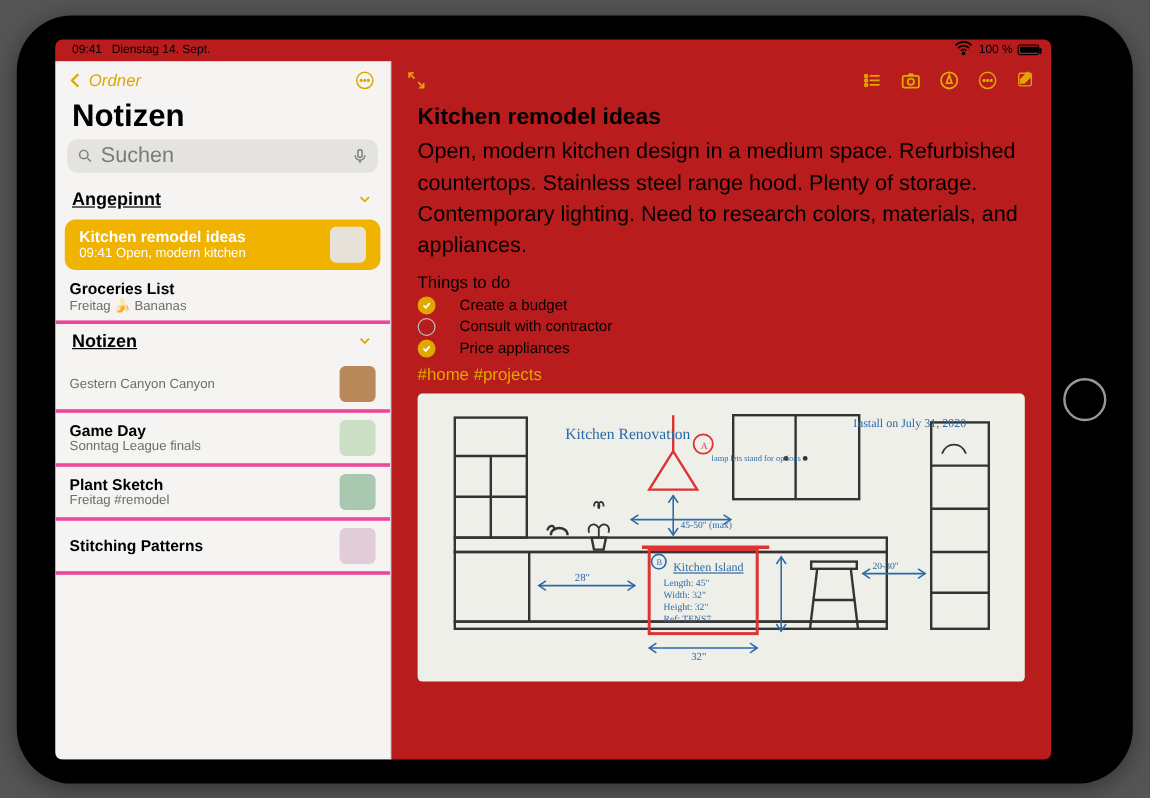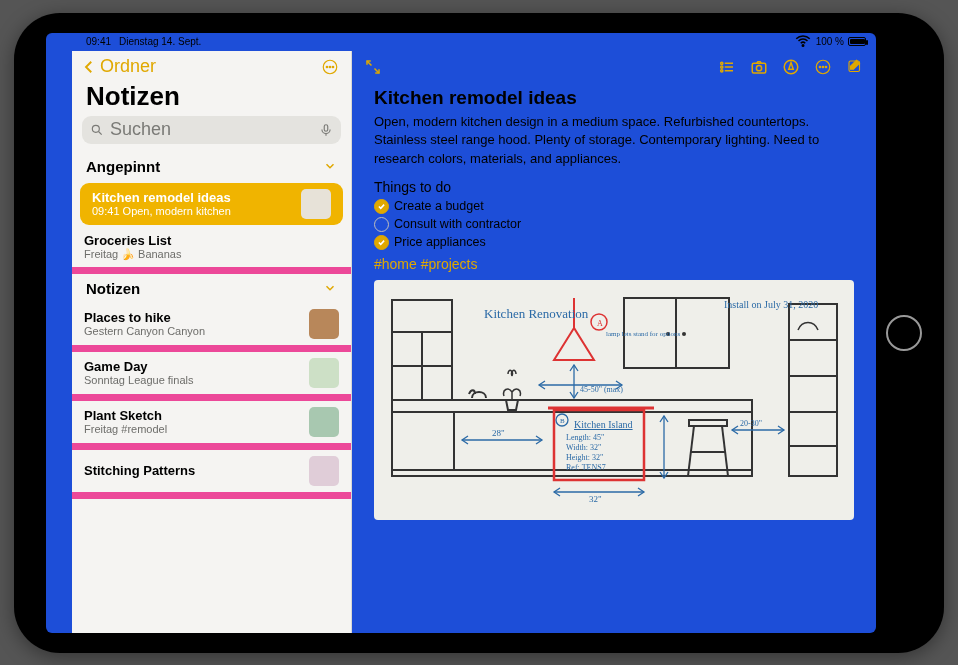--- a/index.html
+++ b/index.html
@@ -17,62 +17,62 @@
     background:#000; border-radius:46px;
     padding:20px 68px 20px 32px;
     position:relative;
     box-shadow:0 4px 20px rgba(0,0,0,.4);
   }
   .home-btn {
     position:absolute; right:22px; top:50%; transform:translateY(-50%);
     width:36px; height:36px; border:2px solid #999; border-radius:50%;
   }
   .screen {
-    width:100%; height:100%; background:#1d4ed8; border-radius:6px;
-    display:flex; overflow:hidden; flex-direction:column;padding-left:26px;
+    width:100%; height:100%; background:#b91c1c; border-radius:6px;
+    display:flex; overflow:hidden; flex-direction:column;
   }
   .statusbar {
     height:18px; display:flex; align-items:center; justify-content:space-between;
     font-size:10px; padding:0 10px 0 14px; color:#000;
   }
   .statusbar .left{display:flex;gap:8px;}
   .statusbar .right{display:flex;align-items:center;gap:4px;}
   .batt{display:inline-block;width:18px;height:9px;border:1px solid #000;border-radius:2px;position:relative;}
   .batt::after{content:"";position:absolute;right:-3px;top:2px;width:2px;height:5px;background:#000;border-radius:1px;}
   .batt .fill{position:absolute;left:1px;top:1px;bottom:1px;width:15px;background:#000;border-radius:1px;}
 
   .content{flex:1;display:flex;min-height:0;}
   
   .sidebar{width:280px;background:#f5f4f2;border-right:1px solid #d9d8d4;display:flex;flex-direction:column;}
   .nav-row{display:flex;align-items:center;justify-content:space-between;padding:4px 12px 0 8px;height:28px;}
-  .back{display:flex;align-items:center;gap:2px;color:#e0a800;font-size:18px;cursor:pointer;}
+  .back{display:flex;align-items:center;gap:2px;color:#e0a800;font-size:14px;cursor:pointer;font-style:italic;}
   .h1{font-size:26px;font-weight:700;padding:2px 14px 4px;}
   .search{margin:0 10px 8px;background:#e4e3df;border-radius:9px;height:28px;display:flex;align-items:center;padding:0 8px;color:#7a7a76;font-size:18px;gap:6px;}
   .search .mic{margin-left:auto;}
-  .sec-head{display:flex;align-items:center;justify-content:space-between;padding:6px 14px;font-weight:700;font-size:15px;}
+  .sec-head{display:flex;align-items:center;justify-content:space-between;padding:6px 14px;font-weight:700;font-size:15px;text-decoration:underline;}
   .list{overflow-y:auto;flex:1;}
-  .item{display:flex;align-items:center;gap:8px;padding:6px 12px;border-bottom:7px solid #ec4899;cursor:pointer;}
+  .item{display:flex;align-items:center;gap:8px;padding:6px 12px;border-bottom:3px solid #ec4899;cursor:pointer;}
   .item .txt{flex:1;min-width:0;}
   .item .title{font-size:13px;font-weight:600;white-space:nowrap;overflow:hidden;text-overflow:ellipsis;}
   .item .sub{font-size:11px;color:#6d6d6a;white-space:nowrap;overflow:hidden;text-overflow:ellipsis;}
   .item .thumb{width:30px;height:30px;border-radius:5px;background:#ddd;flex-shrink:0;}
   .item.sel{background:#f0b400;border-radius:9px;margin:2px 8px;border-bottom:none;}
   .item.sel .title,.item.sel .sub{color:#fff;}
   .footer{font-size:10px;text-align:center;color:#6d6d6a;padding:4px 0 6px;border-top:1px solid #e6e5e1;}
 
   
   .main{flex:1;display:flex;flex-direction:column;min-width:0;}
   .toolbar{height:32px;display:flex;align-items:center;padding:0 12px;gap:14px;}
   .toolbar .spacer{flex:1;}
   .tbtn{color:#e0a800;display:flex;align-items:center;justify-content:center;cursor:pointer;}
   .note{flex:1;overflow:auto;padding:4px 22px 10px;}
   .note-title{font-size:19px;font-weight:700;margin-bottom:4px;}
-  .note-desc{font-size:13px;line-height:1.45;margin-bottom:10px;}
+  .note-desc{font-size:18px;line-height:1.45;margin-bottom:10px;}
   .note-sub{font-size:14px;font-weight:400;margin-bottom:4px;}
-  .todo-row{display:flex;align-items:flex-start;gap:5px;font-size:12.5px;margin-bottom:3px;}
+  .todo-row{display:flex;align-items:flex-start;gap:20px;font-size:12.5px;margin-bottom:3px;}
   .chk{width:15px;height:15px;border-radius:50%;border:1.5px solid #e0a800;display:flex;align-items:center;justify-content:center;flex-shrink:0;}
   .chk.done{background:#e0a800;}
   .chk.empty{border-color:#bdbdbd;}
   .tags{color:#e0a800;font-size:14px;margin:6px 0 8px;}
   .sketch{background:#efefea;border-radius:4px;height:240px;overflow:hidden;}
   .sketch svg{width:100%;height:100%;}
 
   .icon{width:18px;height:18px;}
   .chev-down{width:14px;height:14px;color:#e0a800;}
 </style>
@@ -157,21 +157,20 @@
               </div>
             </div>
             <div class="sec-head">
               <span>Notizen</span>
               <svg class="chev-down" viewBox="0 0 24 24" fill="none" stroke="currentColor" stroke-width="2.5">
                 <polyline points="6 9 12 15 18 9"></polyline>
               </svg>
             </div>
             <div class="item">
               <div class="txt">
-                <div class="title">Places to hike</div>
                 <div class="sub">Gestern Canyon Canyon</div>
               </div>
               <div class="thumb" style="background:#b8875a"></div>
             </div>
             <div class="item">
               <div class="txt">
                 <div class="title">Game Day</div>
                 <div class="sub">Sonntag League finals</div>
               </div>
               <div class="thumb" style="background:#cde0c6"></div>

